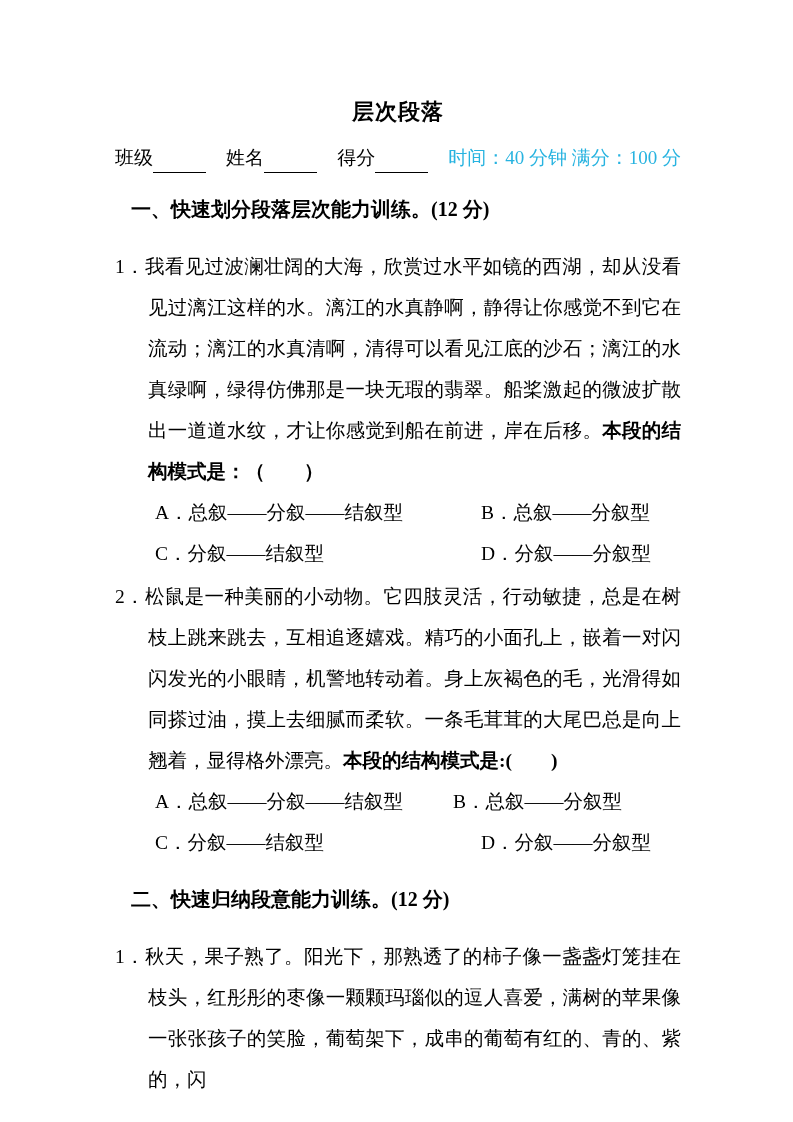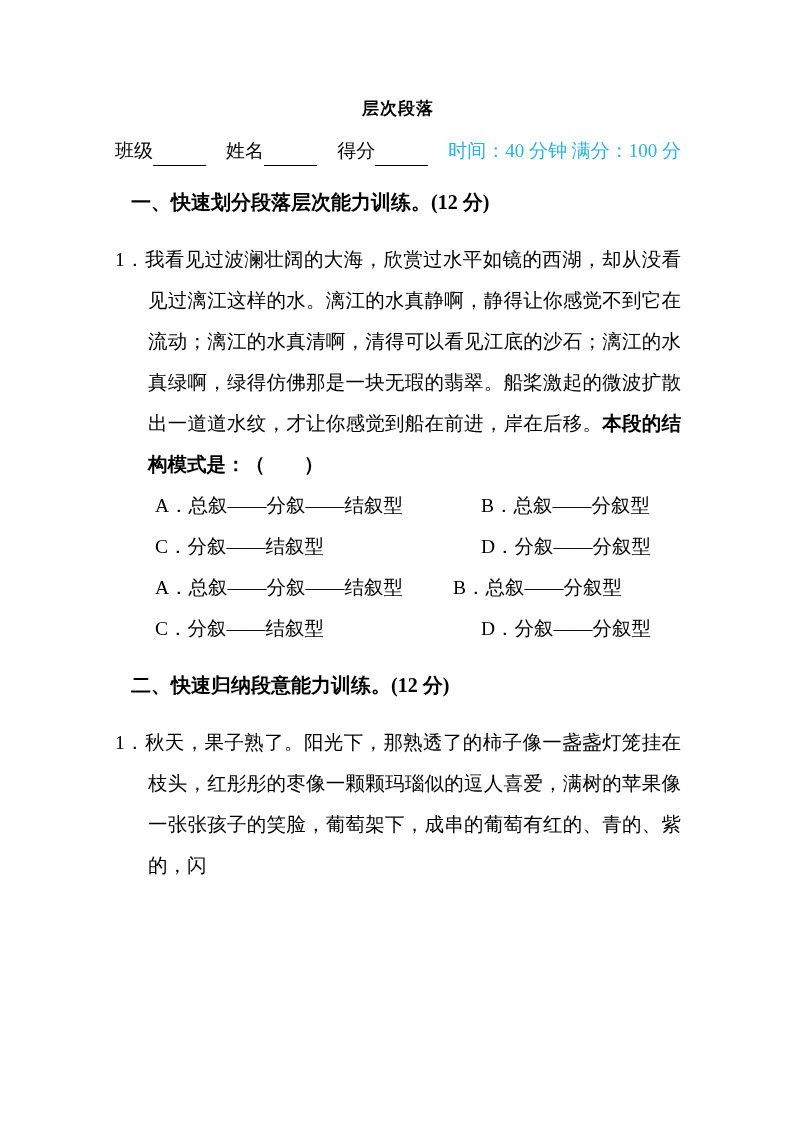--- a/index.html
+++ b/index.html
@@ -14,21 +14,21 @@
     box-sizing: border-box;
     background: #ffffff;
     padding: 97px 112px 0 115px;
     overflow: hidden;
     font-family: "Liberation Serif", "DejaVu Serif", serif;
     color: #000000;
   }
   .title {
     margin: 0 0 16px 0;
     text-align: center;
-    font-size: 17px;
+    font-size: 22px;
     font-weight: bold;
     letter-spacing: 1px;
   }
   .header-row {
     display: flex;
     align-items: flex-end;
     font-size: 19px;
     line-height: 30px;
     margin-bottom: 14px;
     white-space: nowrap;
@@ -99,20 +99,21 @@
 
   <div class="opt-row">
     <span class="opt-left">A．总叙——分叙——结叙型</span>
     <span>B．总叙——分叙型</span>
   </div>
   <div class="opt-row">
     <span class="opt-left">C．分叙——结叙型</span>
     <span>D．分叙——分叙型</span>
   </div>
 
+  <p class="question"><span>2．</span><span>松鼠是一种美丽的小动物。它四肢灵活，行动敏捷，总是在树枝上跳来跳去，互相追逐嬉戏。精巧的小面孔上，嵌着一对闪闪发光的小眼睛，机警地转动着。身上灰褐色的毛，光滑得如同搽过油，摸上去细腻而柔软。一条毛茸茸的大尾巴总是向上翘着，显得格外漂亮。</span><span class="prompt">本段的结构模式是:(　　)</span></p>
 
   <div class="opt-row">
     <span class="opt-left narrow">A．总叙——分叙——结叙型</span>
     <span>B．总叙——分叙型</span>
   </div>
   <div class="opt-row">
     <span class="opt-left">C．分叙——结叙型</span>
     <span>D．分叙——分叙型</span>
   </div>
 

